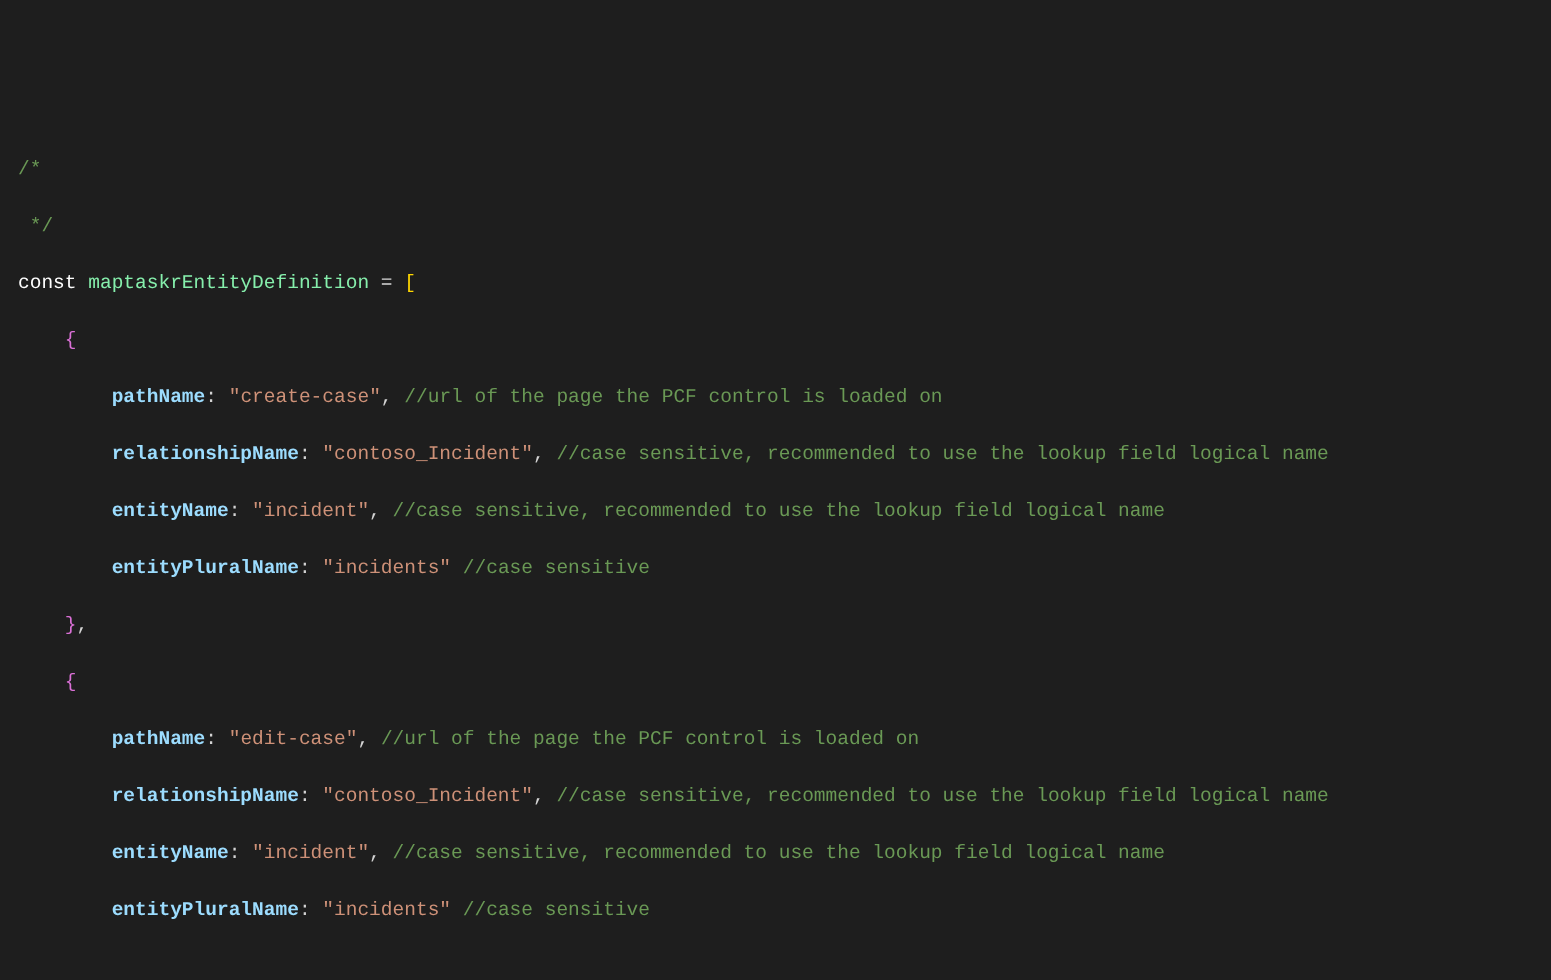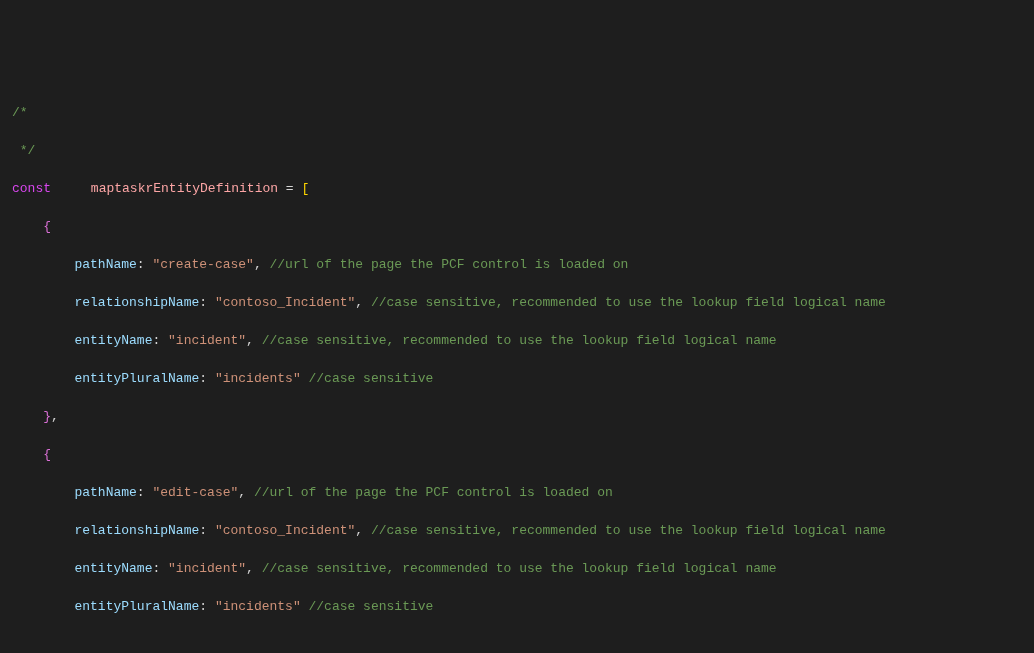--- a/index.html
+++ b/index.html
@@ -15,23 +15,23 @@
       color: #d4d4d4;
       padding: 8px 12px;
       white-space: pre;
       overflow-x: auto;
     }
     .line {
       display: block;
       min-height: 19px;
     }
     .comment { color: #6a9955; }
-    .keyword { color: #d946ef; }
-    .variable { color: #9cdcfe; }
-    .identifier { color: #fca5a5; margin-left: 32px; }
+    .keyword { color: #ffffff; }
+    .variable { color: #9cdcfe; font-weight: bold; }
+    .identifier { color: #86efac; }
     .string { color: #ce9178; }
     .brace-yellow { color: #ffd700; }
     .brace-purple { color: #da70d6; }
     .operator { color: #d4d4d4; }
     .punct { color: #d4d4d4; }
   </style>
 </head>
 <body>
 
 

